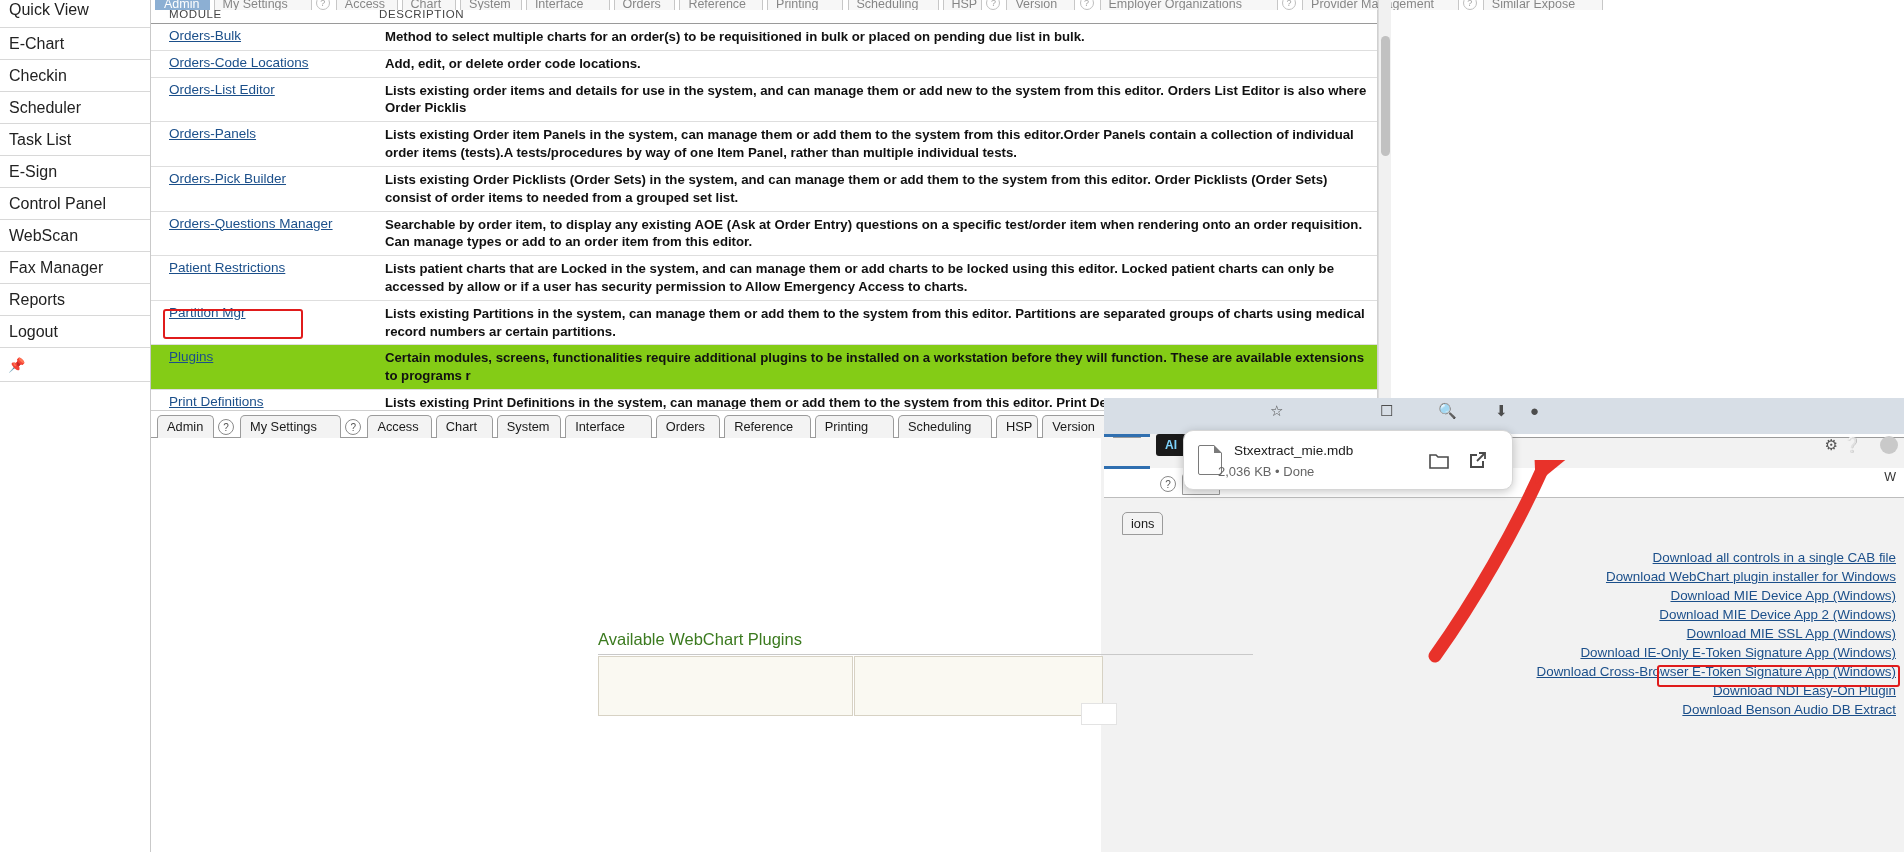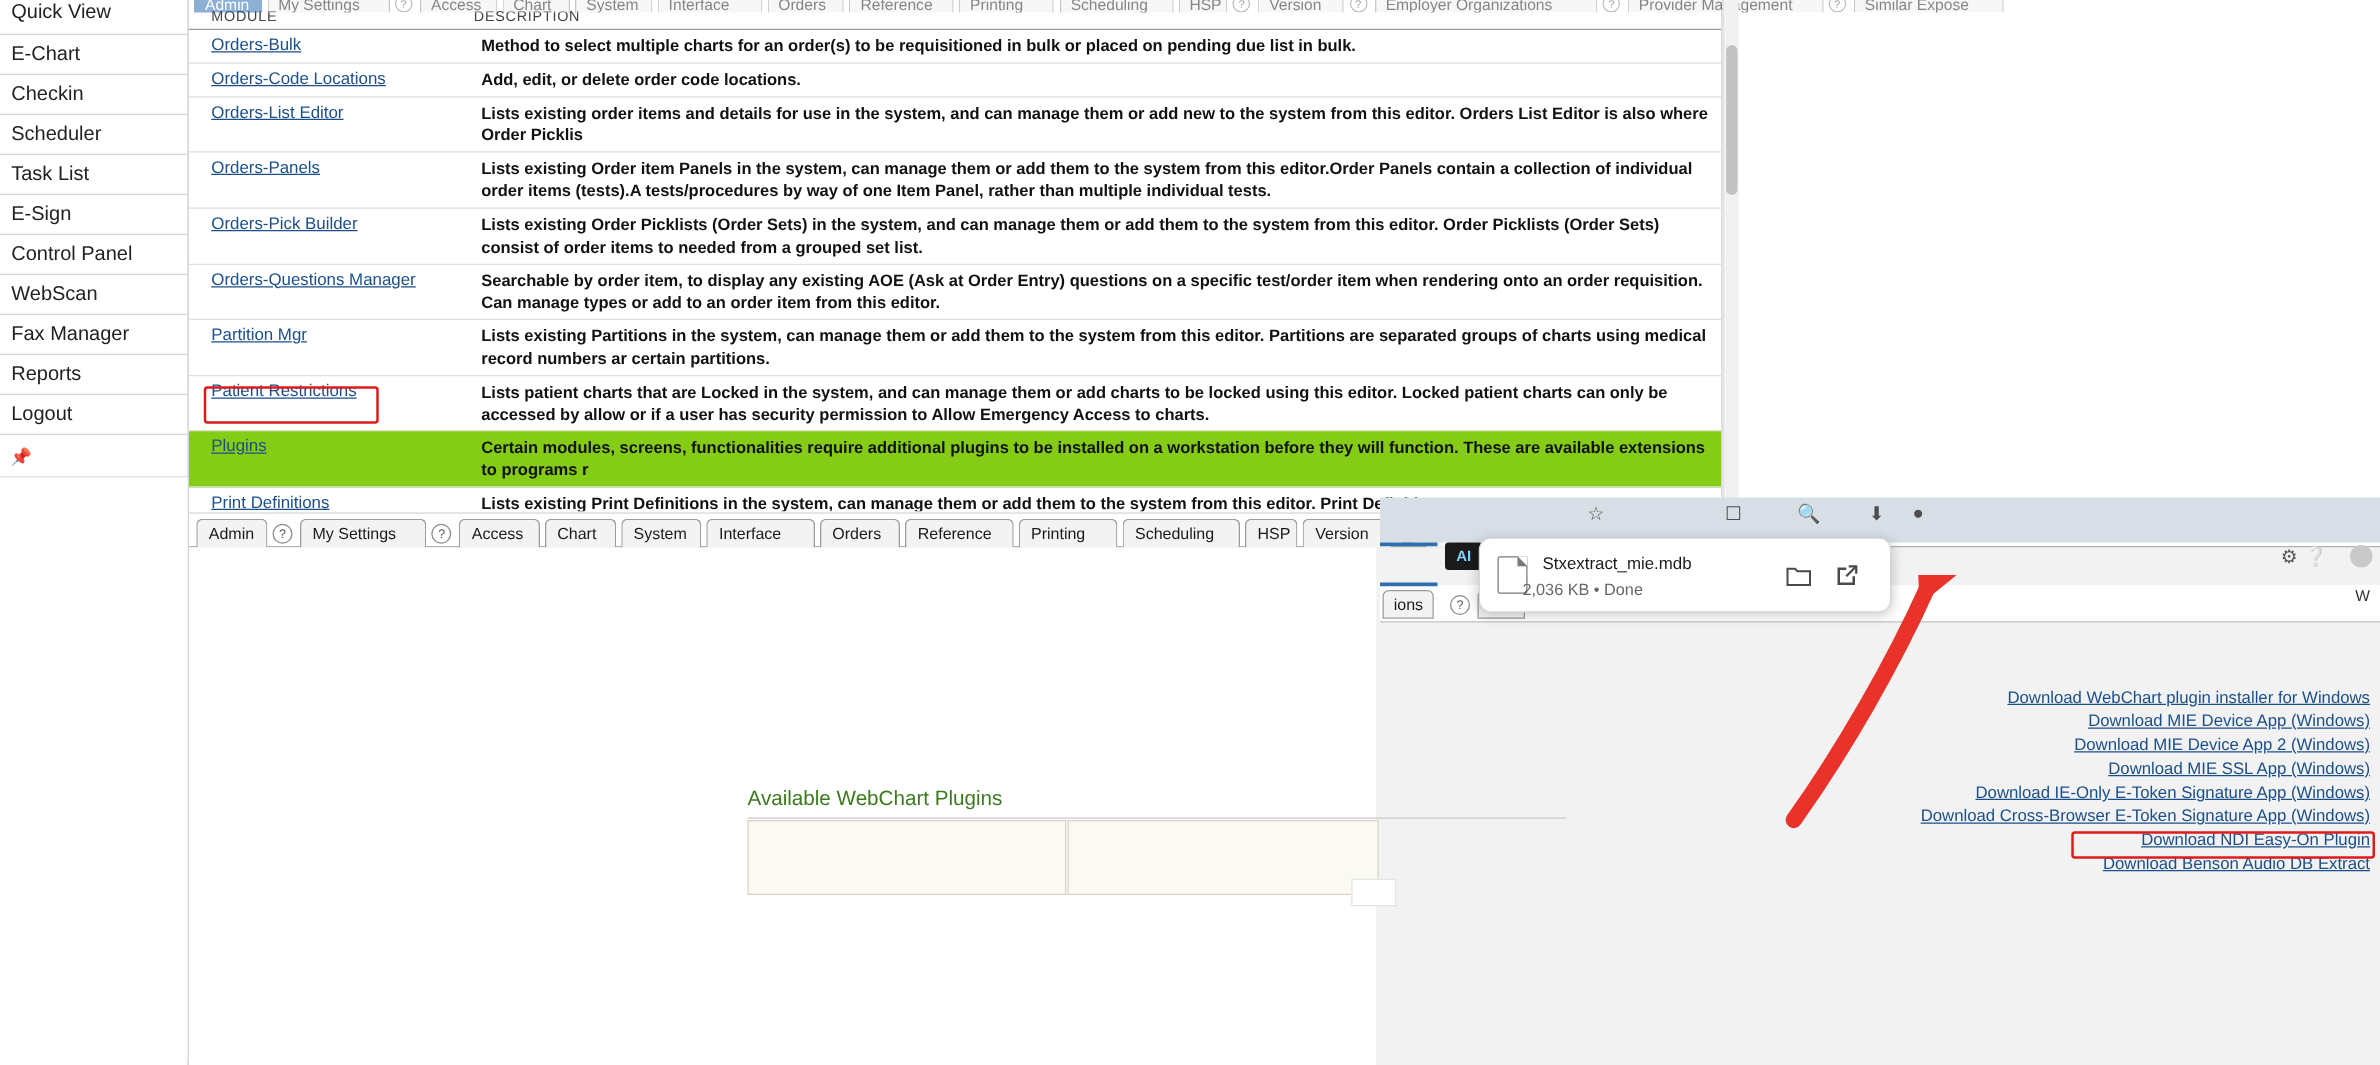--- a/index.html
+++ b/index.html
@@ -319,26 +319,26 @@
     </div>
     <div class="mrow">
       <div class="mcell-name">Orders-Pick Builder</div>
       <div class="mcell-desc">Lists existing Order Picklists (Order Sets) in the system, and can manage them or add them to the system from this editor. Order Picklists (Order Sets) consist of order items to needed from a grouped set list.</div>
     </div>
     <div class="mrow">
       <div class="mcell-name">Orders-Questions Manager</div>
       <div class="mcell-desc">Searchable by order item, to display any existing AOE (Ask at Order Entry) questions on a specific test/order item when rendering onto an order requisition. Can manage types or add to an order item from this editor.</div>
     </div>
     <div class="mrow">
+      <div class="mcell-name">Patient Restrictions</div>
+      <div class="mcell-desc">Lists patient charts that are Locked in the system, and can manage them or add charts to be locked using this editor. Locked patient charts can only be accessed by allow or if a user has security permission to Allow Emergency Access to charts.</div>
+    </div>
+    <div class="mrow">
       <div class="mcell-name">Partition Mgr</div>
       <div class="mcell-desc">Lists existing Partitions in the system, can manage them or add them to the system from this editor. Partitions are separated groups of charts using medical record numbers ar certain partitions.</div>
-    </div>
-    <div class="mrow">
-      <div class="mcell-name">Patient Restrictions</div>
-      <div class="mcell-desc">Lists patient charts that are Locked in the system, and can manage them or add charts to be locked using this editor. Locked patient charts can only be accessed by allow or if a user has security permission to Allow Emergency Access to charts.</div>
     </div>
     <div class="mrow sel">
       <div class="mcell-name">Plugins</div>
       <div class="mcell-desc">Certain modules, screens, functionalities require additional plugins to be installed on a workstation before they will function. These are available extensions to programs r</div>
     </div>
     <div class="mrow">
       <div class="mcell-name">Print Definitions</div>
       <div class="mcell-desc">Lists existing Print Definitions in the system, can manage them or add them to the system from this editor. Print Definitions are a way users can generate grouped documents, one simple action.</div>
     </div>
 
@@ -372,20 +372,21 @@
     <div id="content-area">
       <div id="content-white"></div>
 
       <div id="plugins-title">Available WebChart Plugins</div>
       <div id="plugins-rule"></div>
       <div class="plug-cell" id="plug-cell-1"></div>
       <div class="plug-cell" id="plug-cell-2"></div>
       <div id="plug-bottom-box"></div>
 
       <div id="links">
+        <a href="#">Download all controls in a single CAB file</a>
         <a href="#">Download WebChart plugin installer for Windows</a>
         <a href="#">Download MIE Device App (Windows)</a>
         <a href="#">Download MIE Device App 2 (Windows)</a>
         <a href="#">Download MIE SSL App (Windows)</a>
         <a href="#">Download IE-Only E-Token Signature App (Windows)</a>
         <a href="#">Download Cross-Browser E-Token Signature App (Windows)</a>
         <a href="#">Download NDI Easy-On Plugin</a>
         <a href="#">Download Benson Audio DB Extract</a>
       </div>
       <div class="hl-box" id="hl-benson"></div>
@@ -399,21 +400,21 @@
     <span class="ticon" style="left:110px;">☐</span>
     <span class="ticon" style="left:168px;">🔍</span>
     <span class="ticon" style="left:225px;">⬇</span>
     <span class="ticon" style="left:260px;">●</span>
   </div>
   <div id="blue-bar-1"></div>
   <div id="ai-badge">AI</div>
   <div id="blue-bar-2"></div>
 
   <div id="mini-tabrow">
-    <div class="mini-tab" style="left:2px;">
+    <div class="mini-tab" style="left:18px;margin-top:40px;">
       <span>ions</span>
     </div>
     <div class="mini-circ" style="left:56px;">?</div>
     <div class="mini-tab" style="left:78px;">
       <span>Pro</span>
     </div>
   </div>
 
   <div id="right-icons">
     <span class="ri" style="right:62px;">⚙</span>

